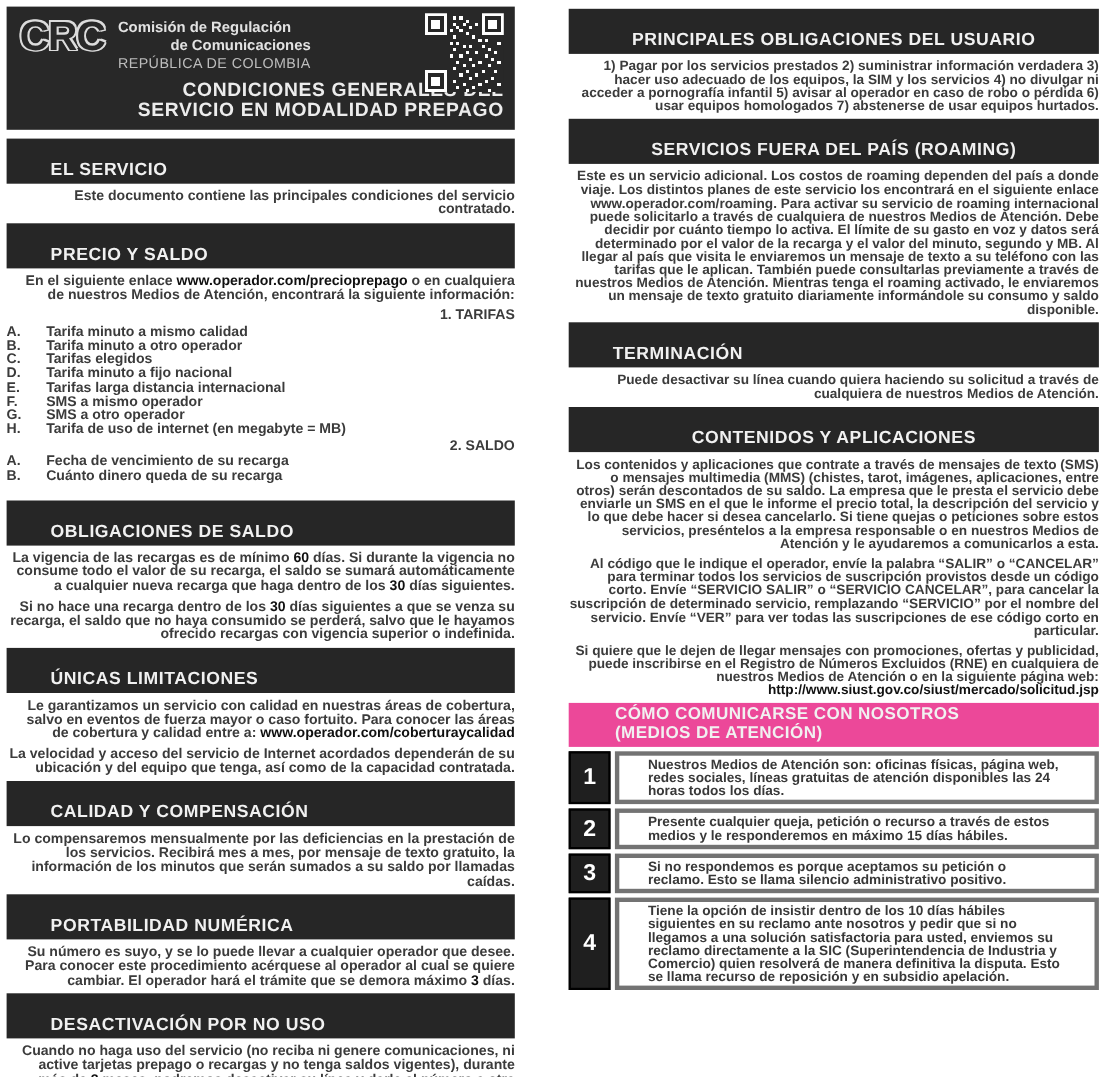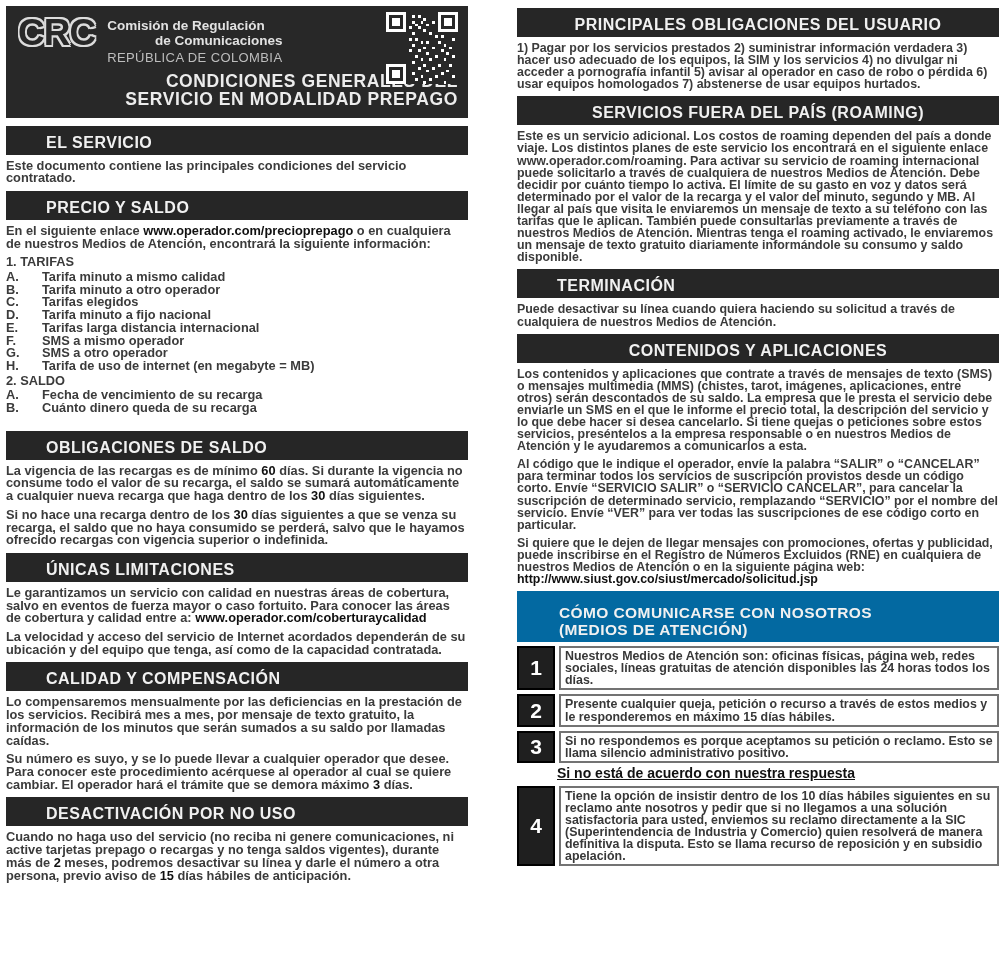--- a/index.html
+++ b/index.html
@@ -21,44 +21,44 @@
                         -1.6px 0 0 #dcdcdc,1.6px 0 0 #dcdcdc;}
   .org{margin-left:12px;padding-top:2px;}
   .org-line{font-size:13.5px;line-height:14.5px;font-weight:bold;color:#e2e2e2;text-align:right;}
   .org-sub{font-size:13px;letter-spacing:.4px;color:#bdbdbd;margin-top:1px;font-weight:normal;}
   .doc-title{margin-top:7px;font-size:17.5px;line-height:18.5px;font-weight:bold;
              letter-spacing:.6px;color:#ececec;text-align:right;}
   .qr{position:absolute;top:6px;right:10px;}
 
   
   .bar{background:#262626;color:#f1f1f1;font-weight:bold;font-size:16px;
-       line-height:17px;padding:8px 4px 4px 40px;margin:2px 0 5px 0;
+       line-height:17px;padding:20px 4px 4px 40px;margin:2px 0 5px 0;
        letter-spacing:.5px;white-space:nowrap;overflow:hidden;}
   .bar-center{text-align:center;padding-left:4px;}
 
   
   .para{font-size:12.8px;line-height:12.7px;font-weight:bold;color:#3b3b3b;
-        margin:0 0 6px 0;}
+        margin:0 0 6px 0;text-align:right;}
   .col-right .para{font-size:12.4px;line-height:12.1px;}
   .para b{color:#101010;}
   .tight{margin:2px 0 2px 0;}
   .li{display:flex;font-size:12.8px;line-height:12.7px;font-weight:bold;color:#3b3b3b;}
   .li-label{width:36px;flex:none;}
   .li-text{flex:1;}
   .gap{height:14px;}
 
   
   .tbl{margin-top:2px;}
-  .tblhead{background:#0369a1;color:#f1f1f1;font-weight:bold;font-size:15.5px;
-           line-height:16.5px;padding:14px 6px 4px 42px;letter-spacing:.4px;}
+  .tblhead{background:#ec4899;color:#f1f1f1;font-weight:bold;font-size:15.5px;
+           line-height:16.5px;padding:3px 6px 4px 42px;letter-spacing:.4px;}
   .trow{display:flex;align-items:stretch;margin-top:4px;}
   .tnum{background:#1f1f1f;color:#fff;width:38px;flex:none;display:flex;
         align-items:center;justify-content:center;font-size:21px;font-weight:bold;
         border:2px solid #000;box-sizing:border-box;}
-  .tcell{flex:1;border:2px solid #737373;margin-left:4px;padding:2px 4px;
+  .tcell{flex:1;border:4px solid #737373;margin-left:4px;padding:2px 26px;
          font-size:12.4px;line-height:12.1px;font-weight:bold;color:#383838;
          box-sizing:border-box;}
   .tdivider{font-size:14px;line-height:15px;font-weight:bold;color:#111;
             text-decoration:underline;padding:3px 0 1px 40px;}
 </style>
 </head>
 <body>
 
 <div class="page">
 
@@ -139,20 +139,21 @@
         </div>
         <div class="gap"></div>
         <div class="bar">OBLIGACIONES DE SALDO</div>
         <div class="para">La vigencia de las recargas es de mínimo <b>60</b> días. Si durante la vigencia no consume todo el valor de su recarga, el saldo se sumará automáticamente a cualquier nueva recarga que haga dentro de los <b>30</b> días siguientes.</div>
         <div class="para">Si no hace una recarga dentro de los <b>30</b> días siguientes a que se venza su recarga, el saldo que no haya consumido se perderá, salvo que le hayamos ofrecido recargas con vigencia superior o indefinida.</div>
         <div class="bar">ÚNICAS LIMITACIONES</div>
         <div class="para">Le garantizamos un servicio con calidad en nuestras áreas de cobertura, salvo en eventos de fuerza mayor o caso fortuito. Para conocer las áreas de cobertura y calidad entre a: <b>www.operador.com/coberturaycalidad</b></div>
         <div class="para">La velocidad y acceso del servicio de Internet acordados dependerán de su ubicación y del equipo que tenga, así como de la capacidad contratada.</div>
         <div class="bar">CALIDAD Y COMPENSACIÓN</div>
         <div class="para">Lo compensaremos mensualmente por las deficiencias en la prestación de los servicios. Recibirá mes a mes, por mensaje de texto gratuito, la información de los minutos que serán sumados a su saldo por llamadas caídas.</div>
+        <div class="bar">PORTABILIDAD NUMÉRICA</div>
         <div class="para">Su número es suyo, y se lo puede llevar a cualquier operador que desee. Para conocer este procedimiento acérquese al operador al cual se quiere cambiar. El operador hará el trámite que se demora máximo <b>3</b> días.</div>
         <div class="bar">DESACTIVACIÓN POR NO USO</div>
         <div class="para">Cuando no haga uso del servicio (no reciba ni genere comunicaciones, ni active tarjetas prepago o recargas y no tenga saldos vigentes), durante más de <b>2</b> meses, podremos desactivar su línea y darle el número a otra persona, previo aviso de <b>15</b> días hábiles de anticipación.</div>
       </div>
   </div>
 
   <div class="col col-right">
     <div id="right-blocks">
         <div class="bar bar-center">PRINCIPALES OBLIGACIONES DEL USUARIO</div>
         <div class="para">1) Pagar por los servicios prestados 2) suministrar información verdadera 3) hacer uso adecuado de los equipos, la SIM y los servicios 4) no divulgar ni acceder a pornografía infantil 5) avisar al operador en caso de robo o pérdida 6) usar equipos homologados 7) abstenerse de usar equipos hurtados.</div>
@@ -174,21 +175,20 @@
             <div class="tcell">Nuestros Medios de Atención son: oficinas físicas, página web, redes sociales, líneas gratuitas de atención disponibles las 24 horas todos los días.</div>
           </div>
           <div class="trow">
             <div class="tnum">2</div>
             <div class="tcell">Presente cualquier queja, petición o recurso a través de estos medios y le responderemos en máximo <b>15</b> días hábiles.</div>
           </div>
           <div class="trow">
             <div class="tnum">3</div>
             <div class="tcell">Si no respondemos es porque aceptamos su petición o reclamo. Esto se llama silencio administrativo positivo.</div>
           </div>
-          <div class="tdivider">Si no está de acuerdo con nuestra respuesta</div>
           <div class="trow">
             <div class="tnum">4</div>
             <div class="tcell">Tiene la opción de insistir dentro de los 10 días hábiles siguientes en su reclamo ante nosotros y pedir que si no llegamos a una solución satisfactoria para usted, enviemos su reclamo directamente a la SIC (Superintendencia de Industria y Comercio) quien resolverá de manera definitiva la disputa. Esto se llama recurso de reposición y en subsidio apelación.</div>
           </div>
         </div>
       </div>
   </div>
 
 </div>
 

